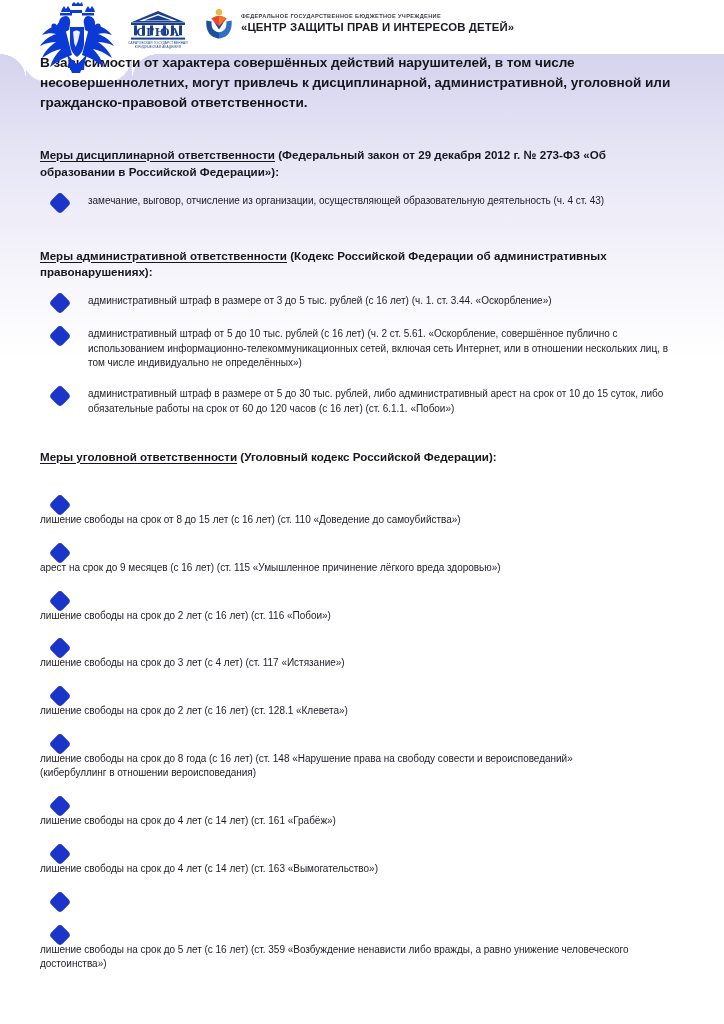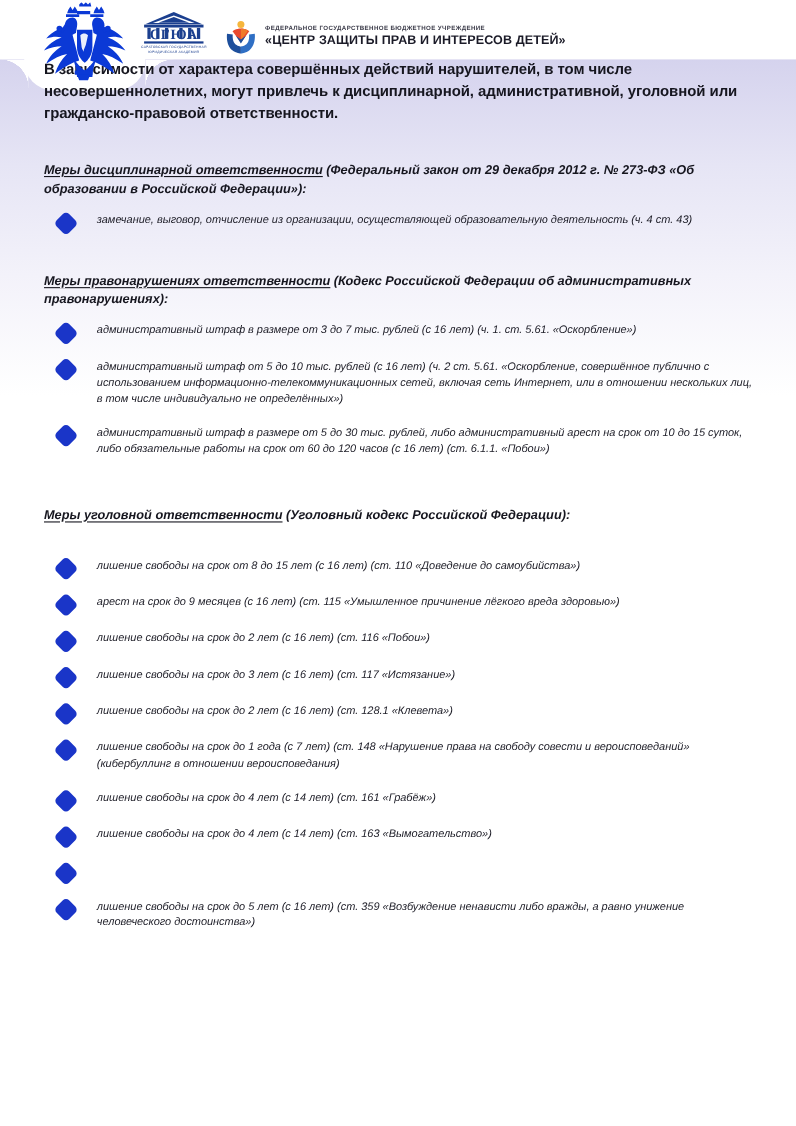--- a/index.html
+++ b/index.html
@@ -90,21 +90,21 @@
     position: absolute;
     left: 122px;
     top: 9px;
     width: 72px;
     height: 44px;
   }
 
   .czpid {
     position: absolute;
     left: 204px;
-    top: 18px;
+    top: 8px;
     display: flex;
     align-items: center;
     gap: 7px;
   }
   .czpid-mark { width: 30px; height: 32px; flex: none; }
   .czpid-text { line-height: 1.05; }
   .czpid-line1 {
     font-size: 5.6px;
     letter-spacing: 0.35px;
     color: #3c3c4a;
@@ -132,23 +132,23 @@
   .lede {
     margin-top: 53px;
     font-size: 13.6px;
     font-weight: 700;
     line-height: 1.47;
     color: #16161f;
     letter-spacing: -0.05px;
     max-width: 650px;
   }
 
-  .section { margin-top: 34px; font-style: italic; }
+  .section { margin-top: 34px; }
   .section.sec-admin  { margin-top: 37px; }
-  .section.sec-crim   { margin-top: 44px; }
+  .section.sec-crim   { margin-top: 32px; }
 
   .section-title {
     font-size: 11.6px;
     font-weight: 700;
     color: #16161f;
     line-height: 1.45;
     max-width: 648px;
   }
   .section-title .u {
     text-decoration: underline;
@@ -158,21 +158,21 @@
   .bullets { margin-top: 13px; }
   .bullets.crim { margin-top: 31px; }
 
   .bullet {
     position: relative;
     display: flex;
     align-items: flex-start;
     padding-left: 0;
     margin-bottom: 16px;
   }
-  .bullets.crim .bullet { margin-bottom: 16px; }
+  .bullets.crim .bullet { margin-bottom: 16px; flex-direction: column; }
 
   .bullet-marker {
     flex: none;
     width: 16px;
     height: 16px;
     margin: 1px 20px 0 12px;
     background: #1a35c8;
     border-radius: 4px;
     transform: rotate(45deg);
   }
@@ -286,25 +286,25 @@
     <div class="section-title"><span class="u">Меры дисциплинарной ответственности</span><span> (Федеральный закон от 29 декабря 2012 г. № 273-ФЗ «Об образовании в Российской Федерации»):</span></div>
     <div class="bullets">
       <div class="bullet">
         <span class="bullet-marker"></span>
         <span class="bullet-text">замечание, выговор, отчисление из организации, осуществляющей образовательную деятельность (ч. 4 ст. 43)</span>
       </div>
     </div>
   </div>
 
   <div class="section sec-admin">
-    <div class="section-title"><span class="u">Меры правонарушениях ответственности</span><span> (Кодекс Российской Федерации об административных правонарушениях):</span></div>
+    <div class="section-title"><span class="u">Меры административной ответственности</span><span> (Кодекс Российской Федерации об административных правонарушениях):</span></div>
     <div class="bullets">
       <div class="bullet">
         <span class="bullet-marker"></span>
-        <span class="bullet-text">административный штраф в размере от 3 до 7 тыс. рублей (с 16 лет) (ч. 1. ст. 5.61. «Оскорбление»)</span>
+        <span class="bullet-text">административный штраф в размере от 3 до 5 тыс. рублей (с 16 лет) (ч. 1. ст. 3.44. «Оскорбление»)</span>
       </div>
       <div class="bullet">
         <span class="bullet-marker"></span>
         <span class="bullet-text">административный штраф от 5 до 10 тыс. рублей (с 16 лет) (ч. 2 ст. 5.61. «Оскорбление, совершённое публично с использованием информационно-телекоммуникационных сетей, включая сеть Интернет, или в отношении нескольких лиц, в том числе индивидуально не определённых»)</span>
       </div>
       <div class="bullet">
         <span class="bullet-marker"></span>
         <span class="bullet-text">административный штраф в размере от 5 до 30 тыс. рублей, либо административный арест на срок от 10 до 15 суток, либо обязательные работы на срок от 60 до 120 часов (с 16 лет) (ст. 6.1.1. «Побои»)</span>
       </div>
     </div>
@@ -320,29 +320,29 @@
       <div class="bullet">
         <span class="bullet-marker"></span>
         <span class="bullet-text">арест на срок до 9 месяцев (с 16 лет) (ст. 115 «Умышленное причинение лёгкого вреда здоровью»)</span>
       </div>
       <div class="bullet">
         <span class="bullet-marker"></span>
         <span class="bullet-text">лишение свободы на срок до 2 лет (с 16 лет) (ст. 116 «Побои»)</span>
       </div>
       <div class="bullet">
         <span class="bullet-marker"></span>
-        <span class="bullet-text">лишение свободы на срок до 3 лет (с 16 лет) (ст. 117 «Истязание»)</span>
+        <span class="bullet-text">лишение свободы на срок до 3 лет (с 4 лет) (ст. 117 «Истязание»)</span>
       </div>
       <div class="bullet">
         <span class="bullet-marker"></span>
         <span class="bullet-text">лишение свободы на срок до 2 лет (с 16 лет) (ст. 128.1 «Клевета»)</span>
       </div>
       <div class="bullet">
         <span class="bullet-marker"></span>
-        <span class="bullet-text">лишение свободы на срок до 1 года (с 7 лет) (ст. 148 «Нарушение права на свободу совести и вероисповеданий» (кибербуллинг в отношении вероисповедания)</span>
+        <span class="bullet-text">лишение свободы на срок до 8 года (с 16 лет) (ст. 148 «Нарушение права на свободу совести и вероисповеданий» (кибербуллинг в отношении вероисповедания)</span>
       </div>
       <div class="bullet">
         <span class="bullet-marker"></span>
         <span class="bullet-text">лишение свободы на срок до 4 лет (с 14 лет) (ст. 161 «Грабёж»)</span>
       </div>
       <div class="bullet">
         <span class="bullet-marker"></span>
         <span class="bullet-text">лишение свободы на срок до 4 лет (с 14 лет) (ст. 163 «Вымогательство»)</span>
       </div>
       <div class="bullet">

